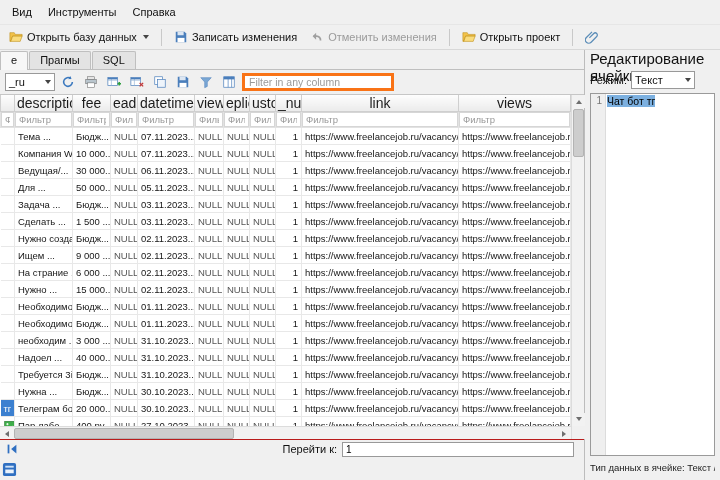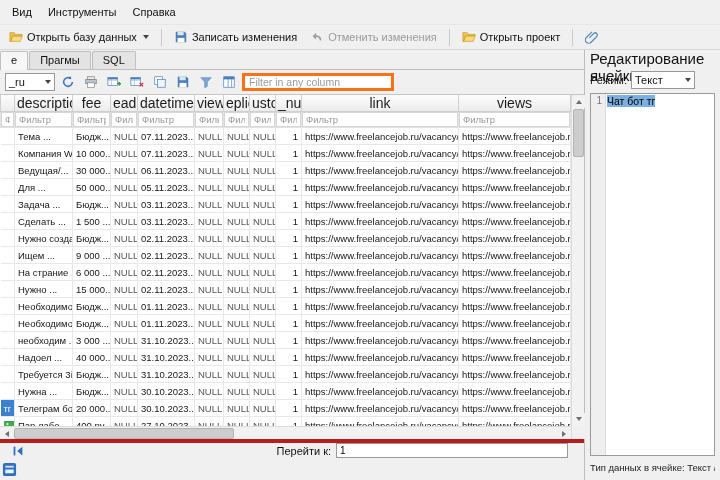--- a/index.html
+++ b/index.html
@@ -60,21 +60,21 @@
   .tri{width:0;height:0;border:3px solid transparent}
   .tri.up{border-bottom:4px solid #6e6e6e;margin-top:-2px}
   .tri.down{border-top:4px solid #6e6e6e;margin-bottom:-2px}
   .tri.left{border-right:4px solid #6e6e6e;margin-left:-2px}
   .tri.right{border-left:4px solid #6e6e6e;margin-right:-2px}
   .vthumb{width:11px;height:48px;margin:1px;background:#cdcdcd;border:1px solid #b3b3b3;border-radius:2px}
   .hthumb{height:11px;width:220px;margin:1px;background:#cdcdcd;border:1px solid #b3b3b3;border-radius:2px}
   .corner{width:13px;height:13px;background:#f0f0f0}
 
   
-  .navbar{height:19px;display:flex;align-items:center;background:#f0f0f0;border-top:4px solid #b91c1c;padding:0 16px;gap:4px}
+  .navbar{height:19px;display:flex;align-items:center;background:#f0f0f0;border-top:1px solid #b91c1c;padding:0 10px;gap:4px}
   .goto-group{margin-left:auto;display:flex;align-items:center;gap:5px}
   .goto-input{width:232px;height:15px;border:1px solid #999;font-size:10px;padding:0 3px;font-family:"Liberation Sans",sans-serif}
   .bottomstrip{height:22px;display:flex;align-items:center;padding:2px 2px}
 
   
   .panel-header{height:19px;display:flex;gap:8px;padding:0 5px;font-size:15px}
   .panel-header .spacer{flex:1}
   .mode-row{height:22px;display:flex;align-items:center;gap:4px;padding:0 5px}
   .combo.mode{width:64px}
   .editor{flex:1;margin:2px 5px;background:#fff;border:1px solid #9a9a9a;display:flex;min-height:0}

